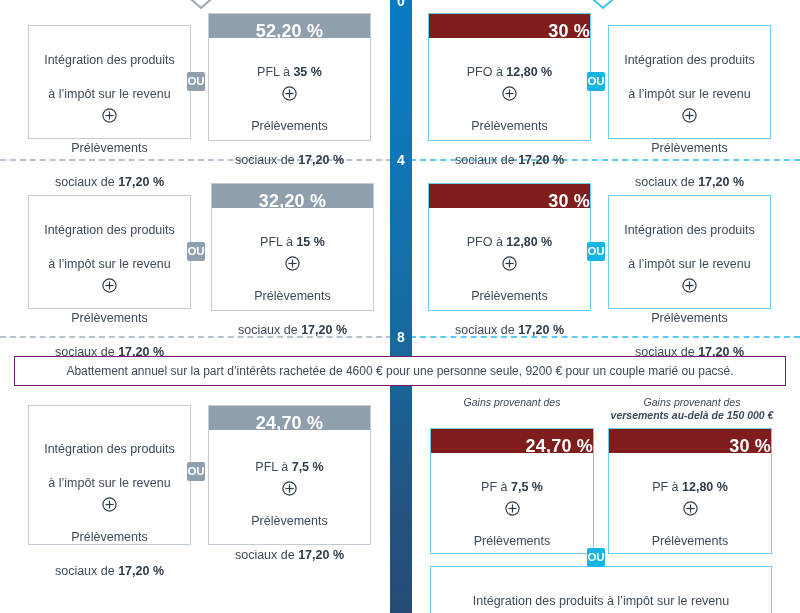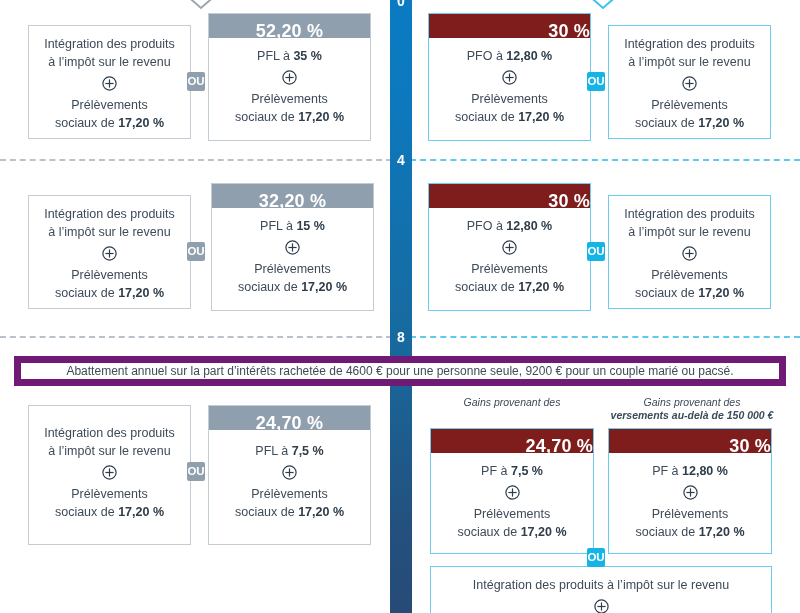--- a/index.html
+++ b/index.html
@@ -88,21 +88,21 @@
   .card-head.gray { background: #8f9fad; }
   .card-head.cyan { background: #7f1d1d; text-align: right; }
 
   .card-body {
     padding: 9px 6px 10px 6px;
     text-align: center;
     line-height: 1.45;
     font-size: 12.5px;
     color: #3d4a58;
   }
-  .card-body .ln { display: block; }
+  .card-body .ln { display: block; margin-top: 16px; }
   .card-body b { font-weight: bold; color: #2f3c4a; }
 
   .plus {
     display: block;
     margin: 5px auto 5px auto;
     width: 15px;
     height: 15px;
   }
   .plus svg { display: block; }
 
@@ -123,21 +123,21 @@
   .ou.cyan { background: #14b4e4; }
 
   
   .banner {
     position: absolute;
     left: 14px;
     top: 356px;
     width: 772px;
     height: 30px;
     box-sizing: border-box;
-    border: 7px solid #701a75;
+    border: 1px solid #701a75;
     background: #ffffff;
     z-index: 7;
     display: flex;
     align-items: center;
     justify-content: center;
   }
   .banner-inner {
     font-size: 12px;
     color: #3d4a58;
     white-space: nowrap;

